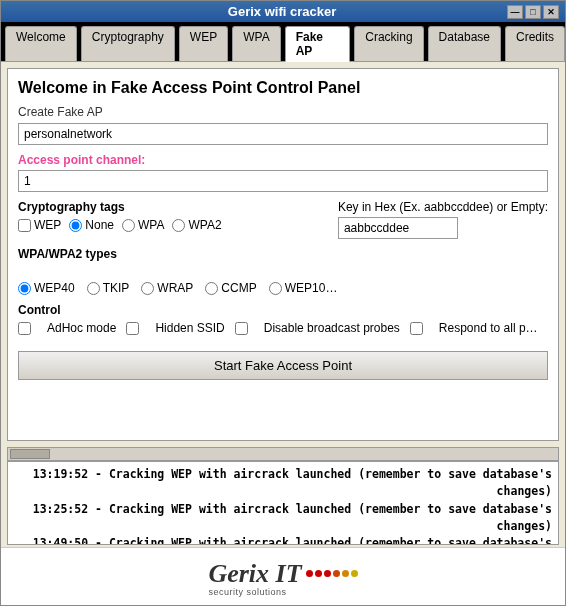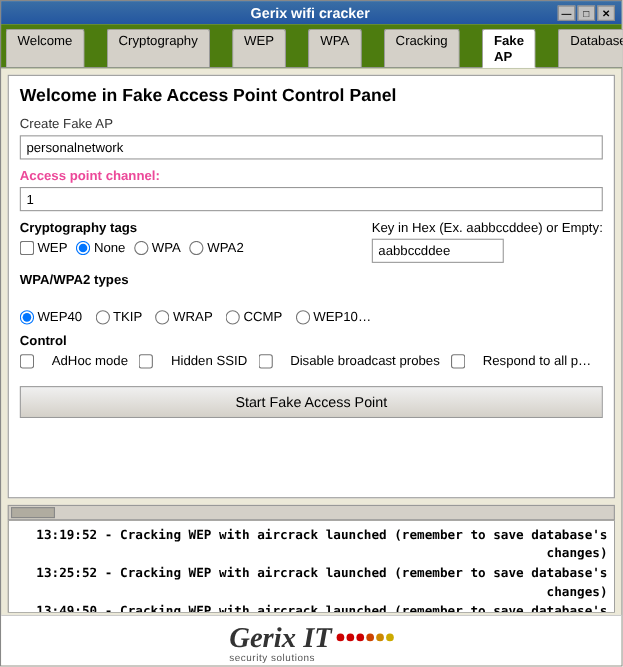--- a/index.html
+++ b/index.html
@@ -54,25 +54,25 @@
       display: flex;
       align-items: center;
       justify-content: center;
       cursor: pointer;
       color: #000;
     }
 
     
     .tabbar {
       display: flex;
-      background: #4d7c0f;
+      background: #000000;
       border-bottom: 1px solid #999;
       padding-top: 4px;
       padding-left: 4px;
-      gap: 20px;
+      gap: 4px;
     }
 
     .tab {
       padding: 3px 10px;
       border: 1px solid #999;
       border-bottom: none;
       background: #d4d0c8;
       cursor: pointer;
       font-size: 12px;
       color: #000;
@@ -257,21 +257,21 @@
     }
 
     
     .footer {
       background: white;
       border-top: 1px solid #ccc;
       display: flex;
       align-items: center;
       justify-content: center;
       padding: 6px 0 4px 0;
-      height: 46px;
+      height: 58px;
     }
 
     .logo-text {
       font-size: 26px;
       font-style: italic;
       font-weight: bold;
       color: #333;
       font-family: serif;
     }
 
@@ -347,22 +347,22 @@
       <div class="title-btn">□</div>
       <div class="title-btn">✕</div>
     </div>
   </div>
 
   <div class="tabbar">
     <div class="tab">Welcome</div>
     <div class="tab">Cryptography</div>
     <div class="tab">WEP</div>
     <div class="tab">WPA</div>
+    <div class="tab active">Fake AP</div>
     <div class="tab">Cracking</div>
-    <div class="tab active">Fake AP</div>
     <div class="tab">Database</div>
     <div class="tab">Credits</div>
   </div>
 
   <div class="main-content">
 
     <div class="panel">
       <div class="panel-title">Welcome in Fake Access Point Control Panel</div>
 
       <div class="section-label">Create Fake AP</div>

